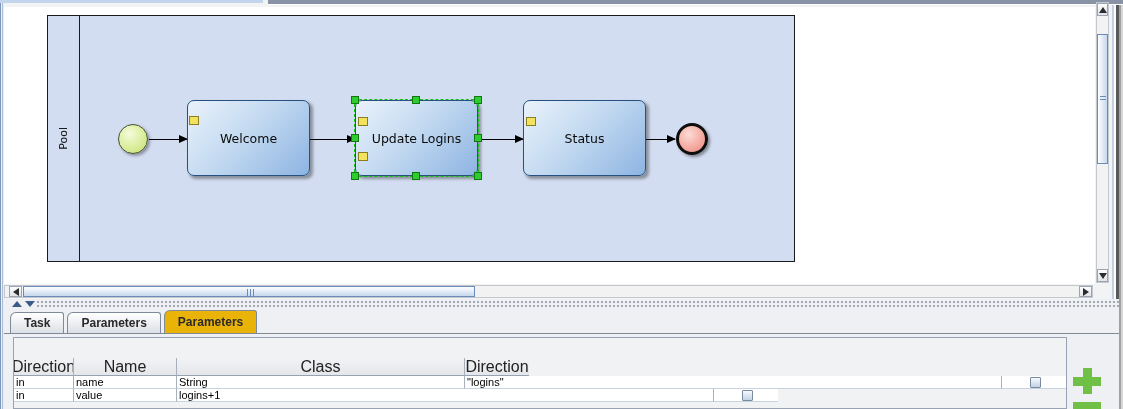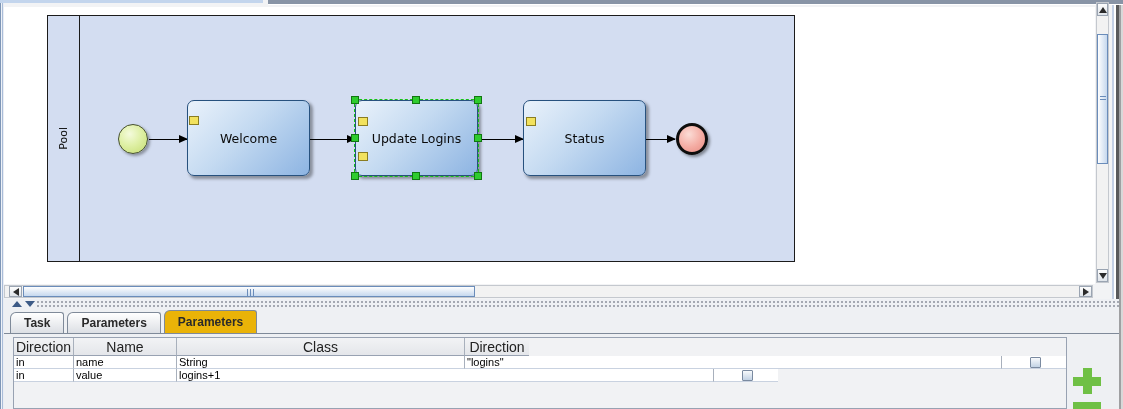--- a/index.html
+++ b/index.html
@@ -88,21 +88,21 @@
   .tab.selected { background:#eab308; height:23px; position:relative; z-index:2; }
   #tab-content { position:absolute; left:0; top:24px; width:1115px; height:76px;
                  border-top:1px solid #7f8a99; background:#eef0f3; }
 
   
   #param-table { position:absolute; left:9px; top:3px; width:1054px; height:72px;
                  border:1px solid #98a2b2; background:#f1f2f4; }
   .trow { display:flex; width:100%; }
   .th, .td { border-right:1px solid #a8b0bc; overflow:hidden; white-space:nowrap; }
   .th { height:18px; background:linear-gradient(180deg,#f2f3f5,#e4e6ea); border-bottom:1px solid #98a2b2;
-        font-size:14px; color:#222; display:flex; align-items:center; justify-content:center; }
+        font-size:16px; color:#222; display:flex; align-items:center; justify-content:center;margin-top:20px; }
   .td { height:13px; background:#fff; border-bottom:1px solid #c9d2e0; font-size:11px; color:#000;
         display:flex; align-items:center; padding-left:2px; }
   .c-dir  { width:60px; }
   .c-name { width:103px; }
   .c-class{ width:288px; }
   .c-init { width:537px; }
   .c-int  { width:64px; border-right:none; justify-content:center; }
   .cbx { width:11px; height:11px; border:1px solid #7a8aa0; border-radius:1px;
          background:linear-gradient(180deg,#f8fafc,#c2d2e4); }
 

